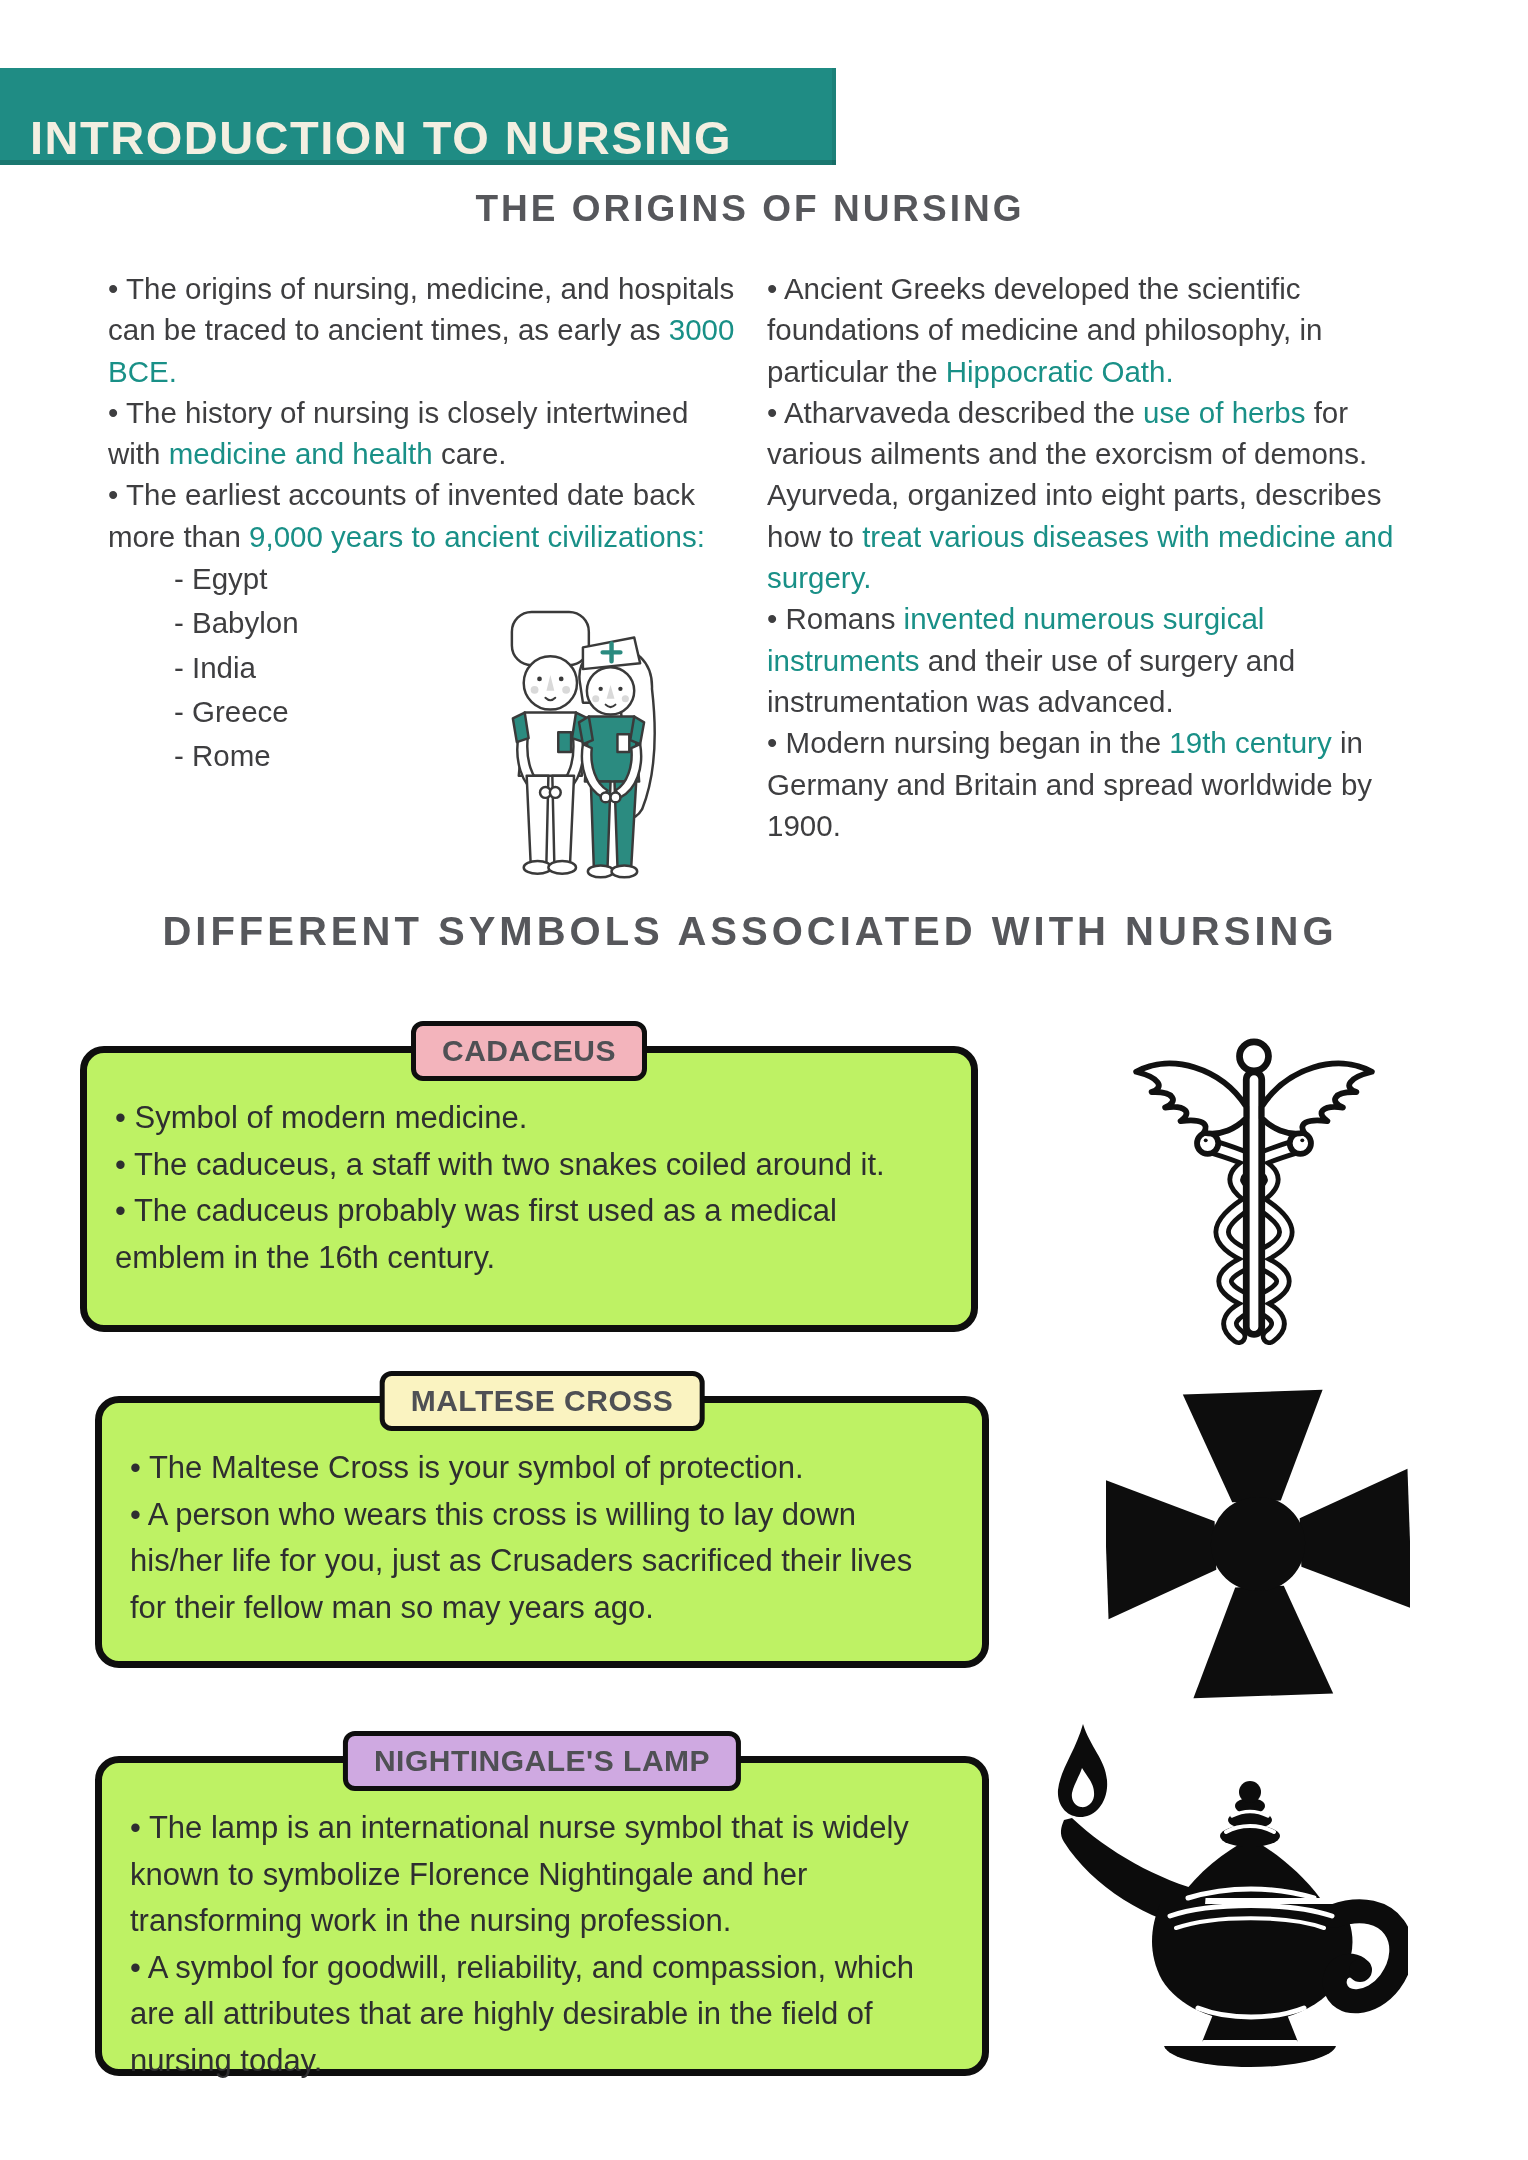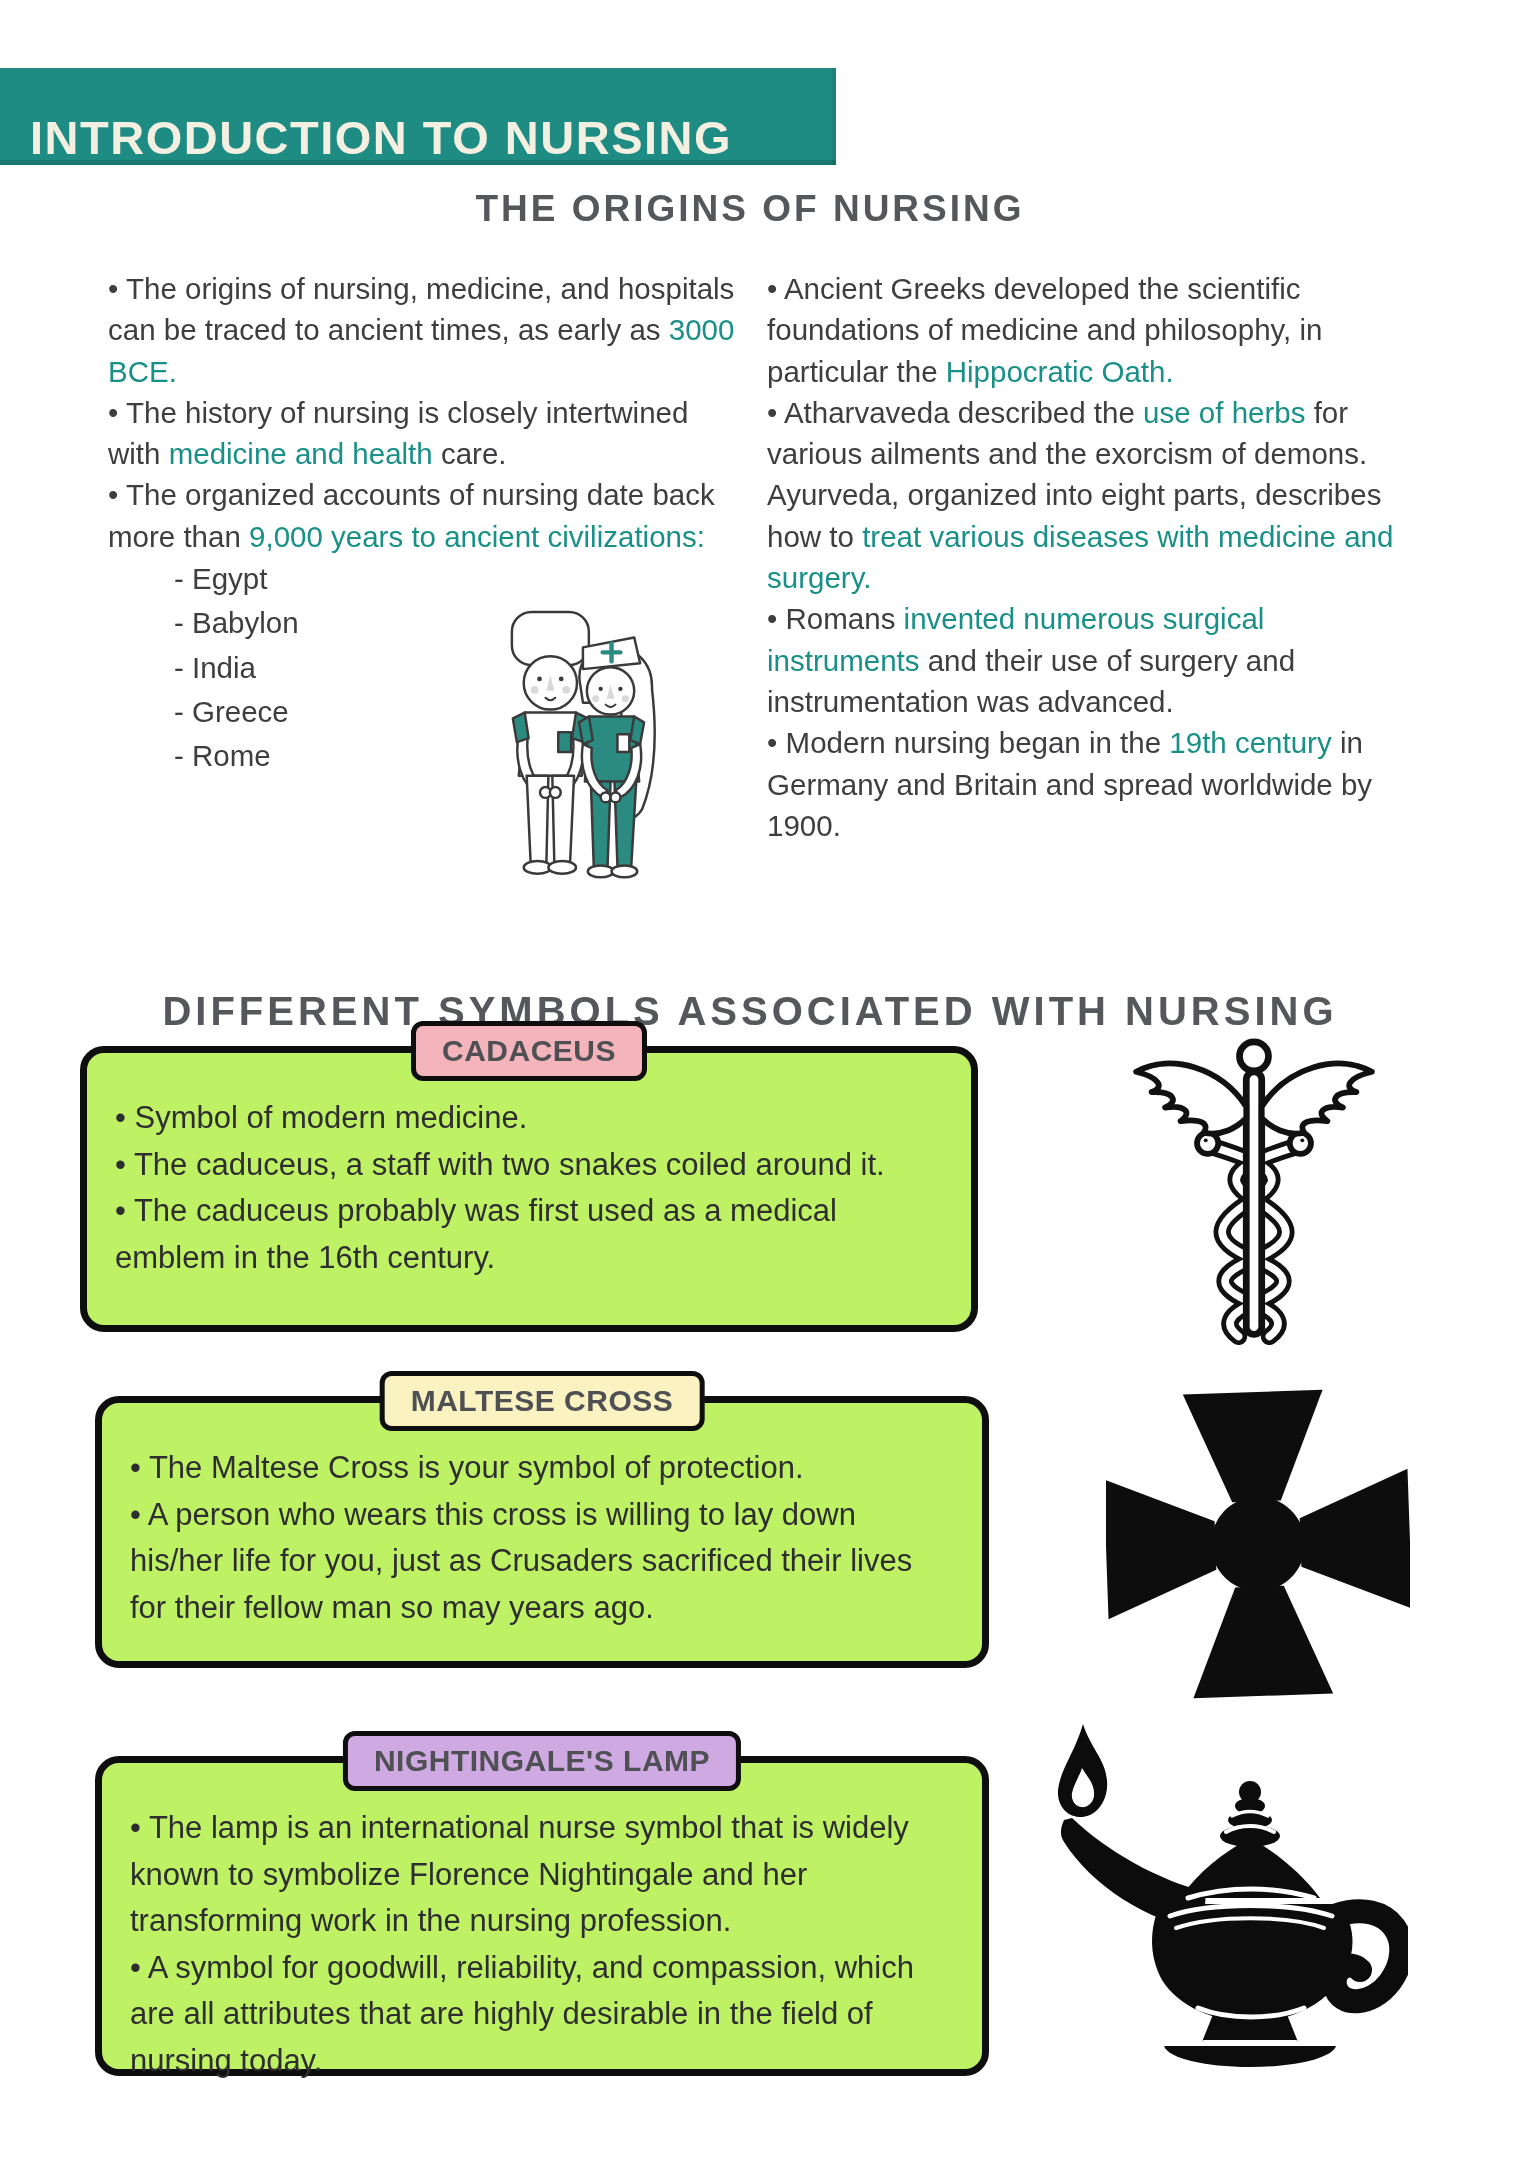--- a/index.html
+++ b/index.html
@@ -16,21 +16,21 @@
   .header-title{
     color:#f3efe1;font-size:47px;font-weight:800;letter-spacing:1.5px;
     padding-left:30px;white-space:nowrap;
   }
   
   .section-heading{
     position:absolute;left:0;width:1500px;text-align:center;
     color:#56575b;font-weight:700;
   }
   #origins-heading{top:188px;font-size:37px;letter-spacing:3px;}
-  #symbols-heading{top:989px;font-size:40px;letter-spacing:4px;}
+  #symbols-heading{top:909px;font-size:40px;letter-spacing:4px;}
   
   .columns{position:absolute;left:108px;top:268px;width:1304px;display:flex;gap:28px;}
   .col{font-size:29.5px;line-height:1.40;color:#3e3e40;}
   .col.left{width:634px;}
   .col.right{width:648px;}
   .teal{color:#199087;}
   .civ-list{margin-left:66px;}
   .civ-list .para{line-height:1.5;}
   
   .nurses{position:absolute;left:476px;top:604px;width:202px;height:296px;}
@@ -63,21 +63,21 @@
     <div class="header-title">INTRODUCTION TO NURSING</div>
   </div>
 
   <div class="section-heading" id="origins-heading">THE ORIGINS OF NURSING</div>
 
   <div class="columns">
     <div class="col left">
       <div>
           <div class="para"><span>• The origins of nursing, medicine, and hospitals can be traced to ancient times, as early as </span><span class="teal">3000 BCE.</span></div>
           <div class="para"><span>• The history of nursing is closely intertwined with </span><span class="teal">medicine and health</span><span> care.</span></div>
-          <div class="para"><span>• The organized accounts of nursing date back more than </span><span class="teal">9,000 years to ancient civilizations:</span></div>
+          <div class="para"><span>• The earliest accounts of invented date back more than </span><span class="teal">9,000 years to ancient civilizations:</span></div>
         </div>
       <div class="civ-list">
           <div class="para"><span>- Egypt</span></div>
           <div class="para"><span>- Babylon</span></div>
           <div class="para"><span>- India</span></div>
           <div class="para"><span>- Greece</span></div>
           <div class="para"><span>- Rome</span></div>
         </div>
     </div>
     <div class="col right">

